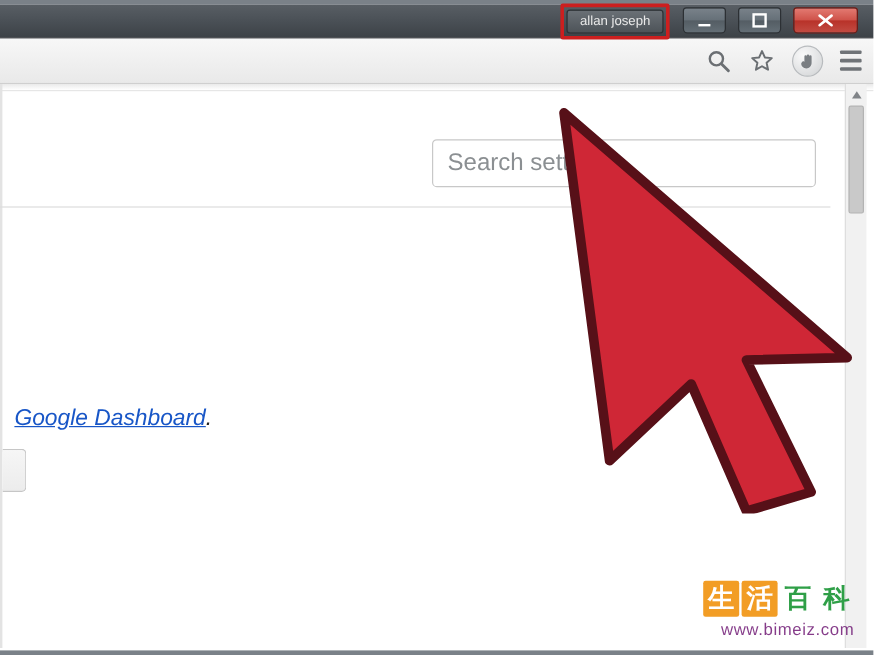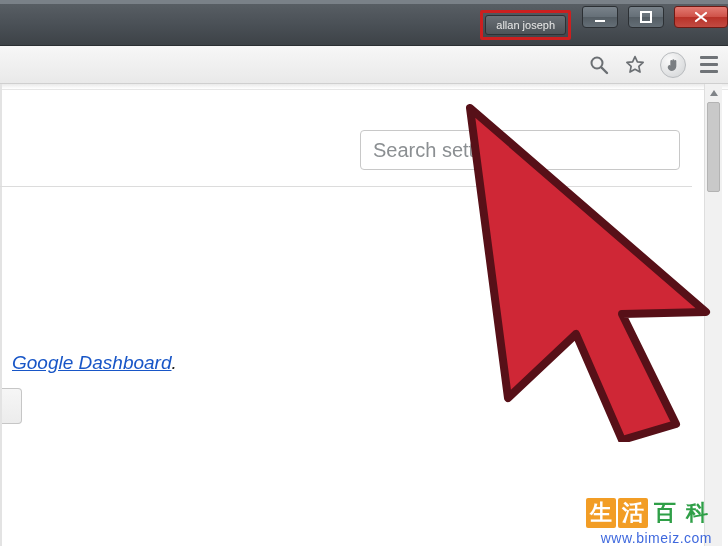--- a/index.html
+++ b/index.html
@@ -10,28 +10,28 @@
   .frame {
     position: absolute; inset: 0;
     border-top: 4px solid #7a8188;
     border-bottom: 4px solid #7a8188;
     background: #fff;
   }
 
   
   .titlebar {
     position: relative;
-    height: 42px;
+    height: 28px;
     background: linear-gradient(to bottom, #585e64 0%, #4a5056 50%, #3d4247 100%);
     border-bottom: 1px solid #2b2f33;
     display: flex;
     align-items: stretch;
     justify-content: flex-end;
     gap: 10px;
-    padding-right: 0;
+    padding-right: 13px;
   }
   .profile-chip {
     position: relative;
     align-self: center;
     height: 20px;
     padding: 1px 10px;
     margin-right: 6px;
     font-size: 11px;
     color: #e9e9e9;
     background: linear-gradient(to bottom,#6a7076,#4d5358);
@@ -189,21 +189,21 @@
   }
   .wm-row1 { display:flex; align-items:center; justify-content:flex-end; gap:2px; }
   .wm-box {
     width:30px; height:30px;
     display:flex; align-items:center; justify-content:center;
     font-size:22px; font-weight:700;
     border-radius:2px;
   }
   .wm-orange { background:#f08c00; color:#fff; }
   .wm-green { color:#0b8f28; }
-  .wm-url { font-size:14px; color:#1d4ed8; letter-spacing:0.5px; margin-top:2px; }
+  .wm-url { font-size:14px; color:#701a75; letter-spacing:0.5px; margin-top:2px; }
 </style>
 </head>
 <body>
 
 <div class="frame">
 
   <div class="titlebar">
     <div class="profile-chip">
       <span>allan joseph</span>
       <div class="highlight-box"></div>

